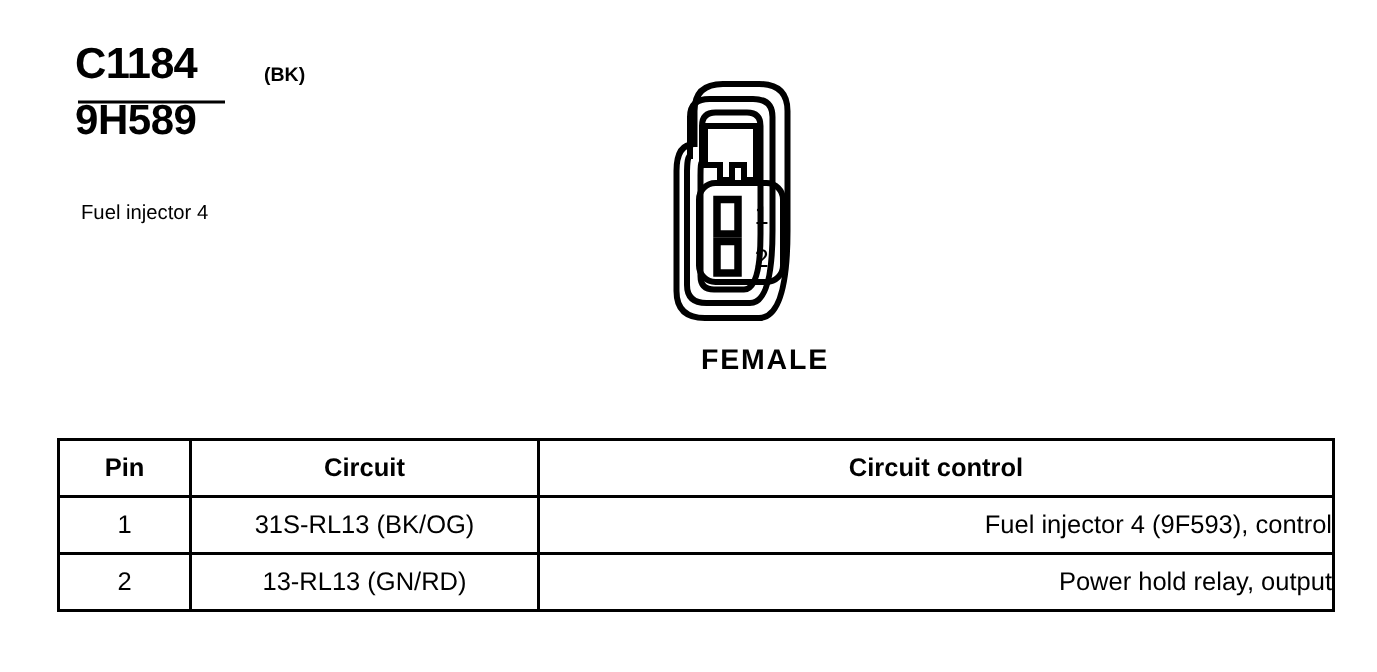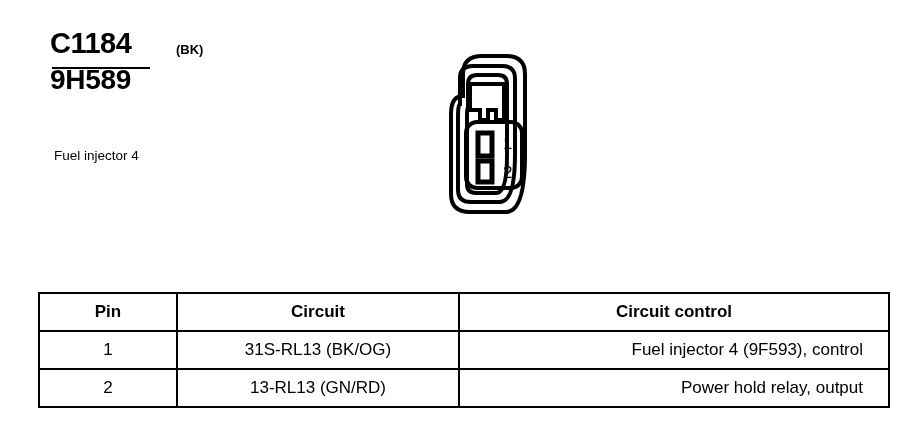--- a/index.html
+++ b/index.html
@@ -57,21 +57,21 @@
     left: 0;
     top: 40px;
     font-size: 28px;
     font-weight: bold;
     letter-spacing: -0.3px;
     line-height: 28px;
   }
   #component-desc {
     position: absolute;
     left: 4px;
-    top: 119px;
+    top: 105px;
     font-size: 13.5px;
     line-height: 21px;
   }
   #component-desc div { white-space: nowrap; }
 
   
   #connector-figure {
     position: absolute;
     left: 430px;
     top: 44px;
@@ -99,21 +99,21 @@
   }
   table#pin-table {
     border-collapse: collapse;
     width: 100%;
     table-layout: fixed;
   }
   table#pin-table th,
   table#pin-table td {
     border: 2px solid #000000;
     height: 36px;
-    padding: 0 25px;
+    padding: 0 0;
     font-size: 17px;
     line-height: 20px;
   }
   table#pin-table th {
     font-weight: bold;
     text-align: center;
   }
   td.col-pin, th.col-pin { width: 86px; text-align: center; }
   td.col-circuit, th.col-circuit { width: 230px; text-align: center; margin-top: 16px; }
   td.col-function, th.col-function { text-align: right; padding-left: 12px; }
@@ -189,20 +189,21 @@
     </g>
 
     <g>
       <rect x="48" y="89" width="14" height="23" fill="none" stroke="#000000" stroke-width="5"></rect>
       <rect x="48" y="117" width="14" height="21" fill="none" stroke="#000000" stroke-width="5"></rect>
     </g>
 
     <text x="73" y="105" font-family="Liberation Sans, sans-serif" font-size="17" fill="#000000">1</text>
     <text x="73" y="134" font-family="Liberation Sans, sans-serif" font-size="17" fill="#000000">2</text>
   </svg>
+  <div id="connector-type-label">FEMALE</div>
 </div>
 
 <div id="pin-table-wrap">
   <table id="pin-table">
     <thead>
       <tr>
         <th class="col-pin">Pin</th>
         <th class="col-circuit">Circuit</th>
         <th class="col-function">Circuit control</th>
       </tr>

